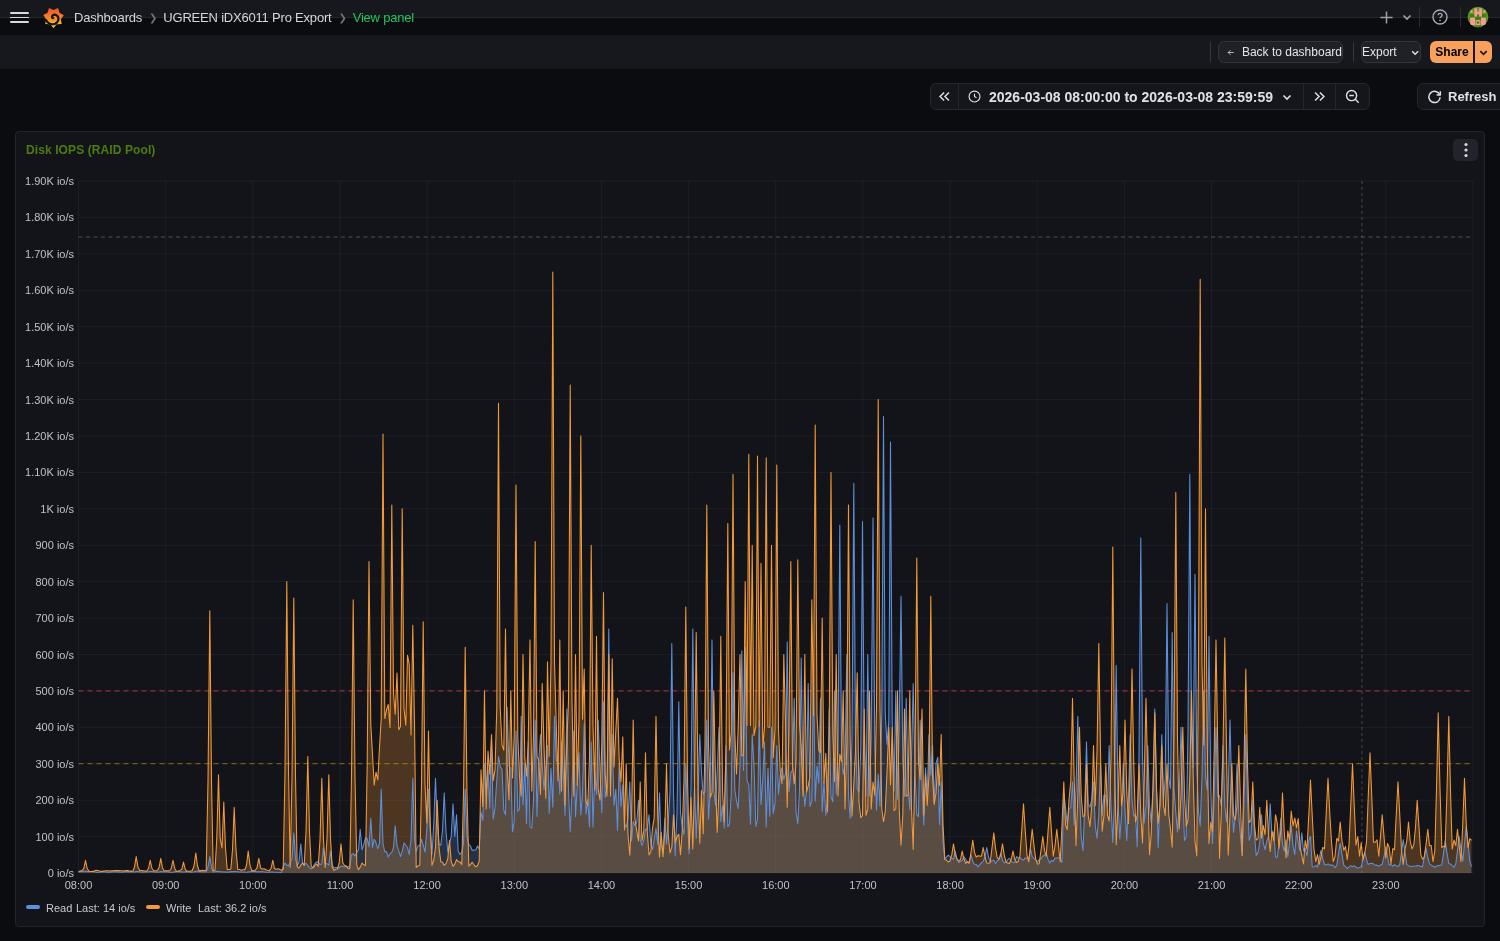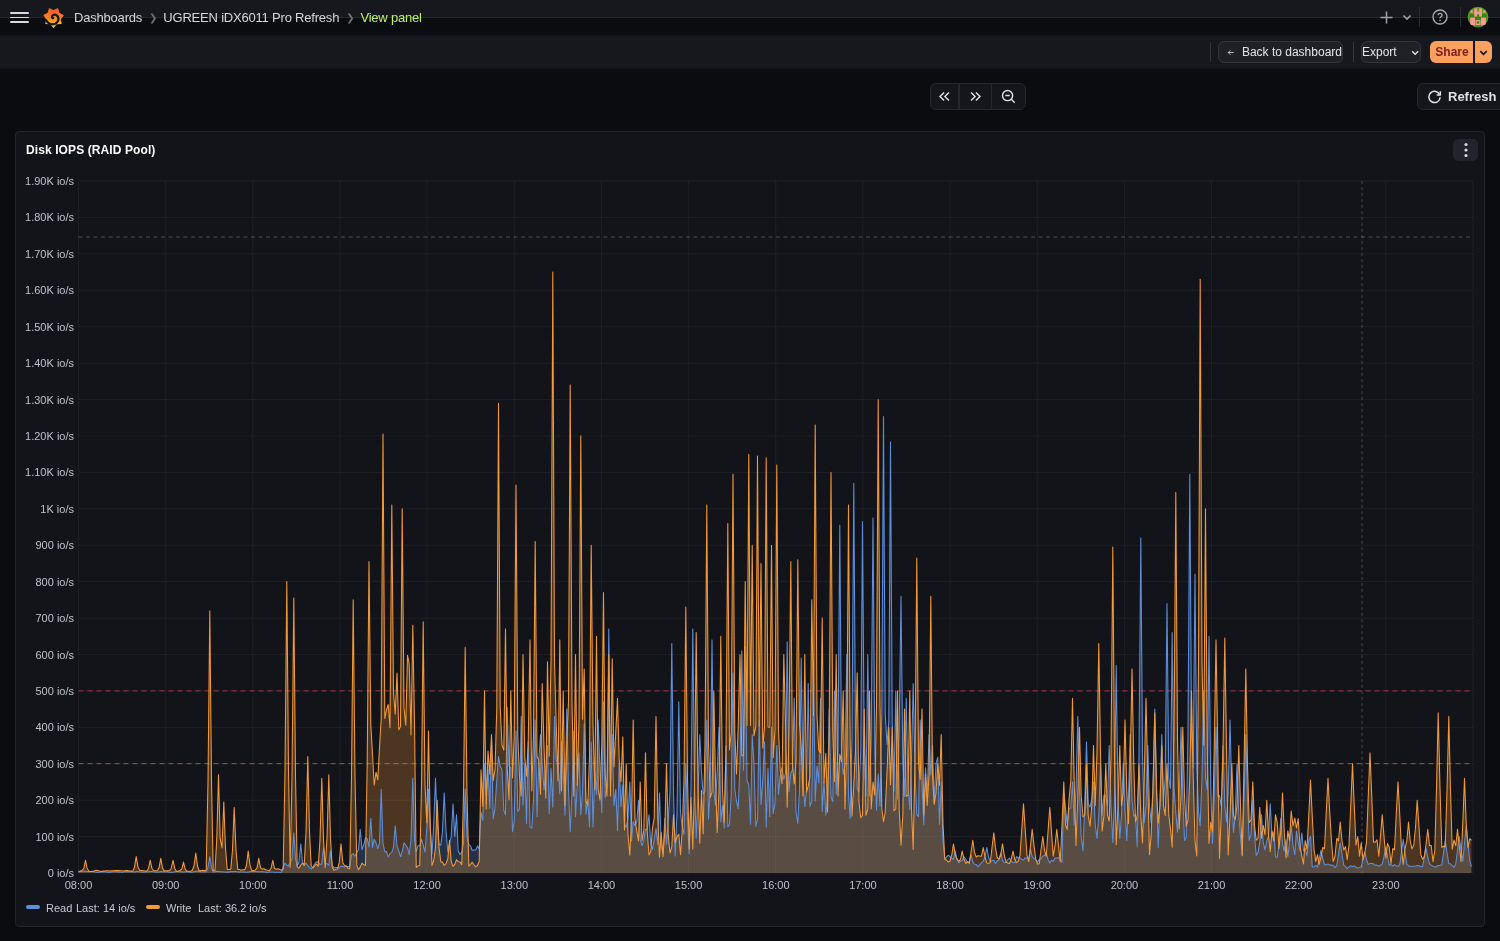--- a/index.html
+++ b/index.html
@@ -7,39 +7,39 @@
 .topbar { position:absolute; left:0; top:0; width:1500px; height:18px; background:#17181d; border-bottom:1px solid #26272c; }
 .bar2 { position:absolute; left:0; top:35px; width:1500px; height:34px; background:#17181d; }
 .page { position:absolute; left:0; top:69px; width:1500px; height:872px; background:#0b0c0f; }
 
 
 .hamb { position:absolute; left:10px; top:12px; width:19px; height:11px; }
 .hamb div { height:1.8px; background:#d8d9dd; border-radius:1px; margin-bottom:2.8px; }
 .glogo { position:absolute; left:43px; top:7px; }
 .crumbs { position:absolute; left:74px; top:0; height:34px; display:flex; align-items:center; font-size:13px; color:#d5d6db; font-weight:500; letter-spacing:-0.2px; white-space:nowrap; }
 .crumbs .sep { color:#6e7077; margin-left:7px; margin-right:6px; font-size:10px; }
-.crumbs .dim { color:#bef264; font-weight:400; }
+.crumbs .dim { color:#22c55e; font-weight:400; }
 .search { position:absolute; left:1064px; top:5px; width:301px; height:24px; background:#0e0f13; border:1px solid #2c2d34; border-radius:6px; display:flex; align-items:center; color:#7d7f88; font-size:13px; }
 .search .mag { margin-left:12px; margin-right:8px; }
 .search .kbd { position:absolute; right:12px; color:#7d7f88; font-size:12px; }
 .nav-ico { position:absolute; top:0; height:34px; display:flex; align-items:center; color:#9da0a8; }
 .navdiv { position:absolute; top:7px; width:1px; height:20px; background:#2c2d34; }
 
 
 .btn { position:absolute; top:6px; height:22px; border-radius:6px; display:flex; align-items:center; font-size:12px; font-weight:500; color:#e3e4ea; background:#202127; border:1px solid #34353c; white-space:nowrap; }
 .bar2 .divider { position:absolute; top:7px; width:1px; height:20px; background:#35363c; }
 
 
 .trow-group { position:absolute; display:flex; height:27px; background:#15161b; border:1px solid #26272e; border-radius:6px; color:#dfe0e6; font-size:13px; font-weight:600; align-items:stretch; white-space:nowrap; }
 .trow-group .seg { display:flex; align-items:center; padding:0 10px; }
 .trow-group .segdiv { width:1px; background:#26272e; }
 
 
 .panel { position:absolute; left:15px; top:131px; width:1470px; height:796px; background:#13141a; border:1px solid #24252c; border-radius:4px; }
-.ptitle { position:absolute; left:10px; top:11px; font-size:12px; font-weight:600; color:#ffffff; letter-spacing:0.1px; }
+.ptitle { position:absolute; left:10px; top:11px; font-size:12px; font-weight:600; color:#4d7c0f; letter-spacing:0.1px; }
 .kebab { position:absolute; right:6px; top:7px; width:25px; height:22px; background:#23242b; border-radius:5px; display:flex; align-items:center; justify-content:center; }
 </style>
 </head>
 <body>
 <div class="page"></div>
 <div class="topbar">
   <div class="hamb">
       <div></div>
       <div></div>
       <div></div>
@@ -51,21 +51,21 @@
           <stop offset="0.55" stop-color="#F78A1E"></stop>
           <stop offset="1" stop-color="#FAE53F"></stop>
     </linearGradient>
       </defs>
     <path fill="url(#gg)" d="M14.38,1.01 L15.65,5.54 L19.76,7.82 L17.01,11.64 L17.79,16.27 L13.09,16.5 L9.95,20 L6.84,16.47 L2.15,16.2 L2.97,11.57 L0.26,7.73 L4.39,5.48 L5.71,0.97 L10.04,2.8 Z"></path>
     <path fill="none" stroke="#15161b" stroke-width="2.1" stroke-linecap="round" d="M9.65,10.62 L9.38,10.6 L9.1,10.47 L8.86,10.24 L8.68,9.91 L8.59,9.5 L8.63,9.04 L8.8,8.56 L9.12,8.11 L9.57,7.72 L10.15,7.44 L10.83,7.3 L11.57,7.32 L12.33,7.53 L13.06,7.94 L13.71,8.54 L14.23,9.32 L14.58,10.24 L14.71,11.27 L14.59,12.35 L14.22,13.42 L13.59,14.42 L12.72,15.29 L11.63,15.96 L10.36,16.39 L8.99,16.53 L7.57,16.35 L6.17,15.84 L4.89,15 L3.79,13.86 L2.94,12.47"></path>
   </svg>
   <div class="crumbs">
     <span>Dashboards</span>
       <span class="sep">❯</span>
-    <span>UGREEN iDX6011 Pro Refresh</span>
+    <span>UGREEN iDX6011 Pro Export</span>
       <span class="sep">❯</span>
     <span class="dim">View panel</span>
   </div>
   <div class="nav-ico" style="left:1379px;">
     <svg width="15" height="15" viewBox="0 0 16 16" fill="none" stroke="#9da0a8" stroke-width="1.6">
         <path d="M8 1.5v13M1.5 8h13"></path>
       </svg>
     <svg width="12" height="12" viewBox="0 0 12 12" fill="none" stroke="#9da0a8" stroke-width="1.7" style="margin-left:7px;">
         <path d="M2.5 4.5 L6 8 L9.5 4.5"></path>
       </svg>
@@ -110,36 +110,46 @@
       </svg>
     <span style="margin-left:7px;">Back to dashboard</span>
   </div>
   <div class="divider" style="left:1353px;"></div>
   <div class="btn" style="left:1361px; width:60px; justify-content:center;gap:7px;">
     <span>Export</span>
     <svg width="11" height="11" viewBox="0 0 12 12" fill="none" stroke="#dfe0e6" stroke-width="1.7" style="margin-left:6px;">
         <path d="M2.5 4.5 L6 8 L9.5 4.5"></path>
       </svg>
   </div>
-  <div class="btn" style="left:1430px; width:44px; background:#f8a05c; border:none; color:#7f1d1d; justify-content:center; font-weight:600; border-top-right-radius:0; border-bottom-right-radius:0;">Share</div>
+  <div class="btn" style="left:1430px; width:44px; background:#f8a05c; border:none; color:#000000; justify-content:center; font-weight:600; border-top-right-radius:0; border-bottom-right-radius:0;">Share</div>
   <div class="btn" style="left:1474.5px; width:17.5px; background:#f8a05c; border:none; border-top-left-radius:0; border-bottom-left-radius:0; justify-content:center;">
     <svg width="11" height="11" viewBox="0 0 12 12" fill="none" stroke="#131416" stroke-width="1.7">
         <path d="M2.5 4.5 L6 8 L9.5 4.5"></path>
       </svg>
   </div>
   <div style="position:absolute; left:1473.2px; top:6px; width:1.3px; height:22px; background:#17181d;"></div>
 </div>
 
 <div class="trow-group" style="left:930px; top:83px;">
   <div class="seg" style="width:27px; justify-content:center; padding:0;">
     <svg width="13" height="13" viewBox="0 0 16 16" fill="none" stroke="#dfe0e6" stroke-width="1.8">
         <path d="M7.5 3 2.5 8 7.5 13M13.5 3 8.5 8 13.5 13"></path>
       </svg>
   </div>
   <div class="segdiv"></div>
+  <div class="seg" style="padding:0 10px 0 9px;">
+    <svg width="13" height="13" viewBox="0 0 16 16" fill="none" stroke="#dfe0e6" stroke-width="1.4">
+        <circle cx="8" cy="8" r="6.7"></circle>
+        <path d="M8 4.5V8l2.4 1.4"></path>
+      </svg>
+    <span style="margin-left:8px; font-size:14px;">2026-03-08 08:00:00 to 2026-03-08 23:59:59</span>
+    <svg width="12" height="12" viewBox="0 0 12 12" fill="none" stroke="#dfe0e6" stroke-width="1.6" style="margin-left:8px;">
+        <path d="M2.5 4.5 L6 8 L9.5 4.5"></path>
+      </svg>
+  </div>
   <div class="segdiv"></div>
   <div class="seg" style="width:31px; justify-content:center; padding:0;">
     <svg width="13" height="13" viewBox="0 0 16 16" fill="none" stroke="#dfe0e6" stroke-width="1.8">
         <path d="M2.5 3 7.5 8 2.5 13M8.5 3 13.5 8 8.5 13"></path>
       </svg>
   </div>
   <div class="segdiv"></div>
   <div class="seg" style="width:33px; justify-content:center; padding:0;">
     <svg width="15" height="15" viewBox="0 0 16 16" fill="none" stroke="#dfe0e6" stroke-width="1.5">
         <circle cx="7" cy="7" r="5.4"></circle>

